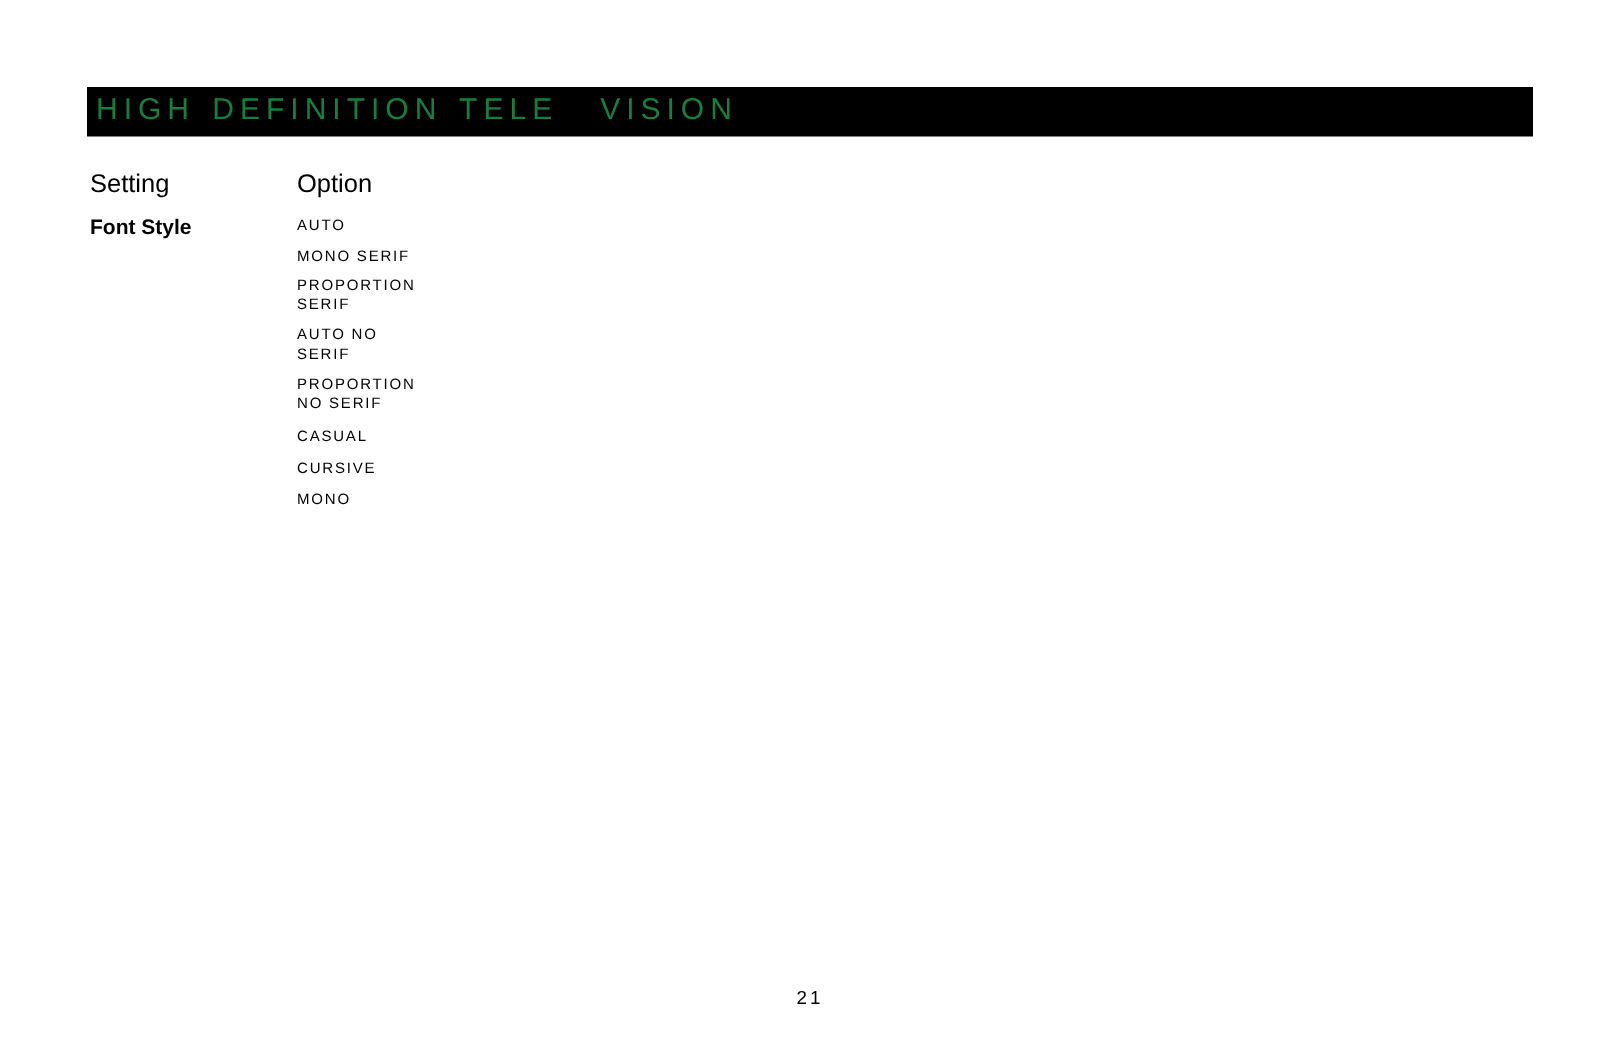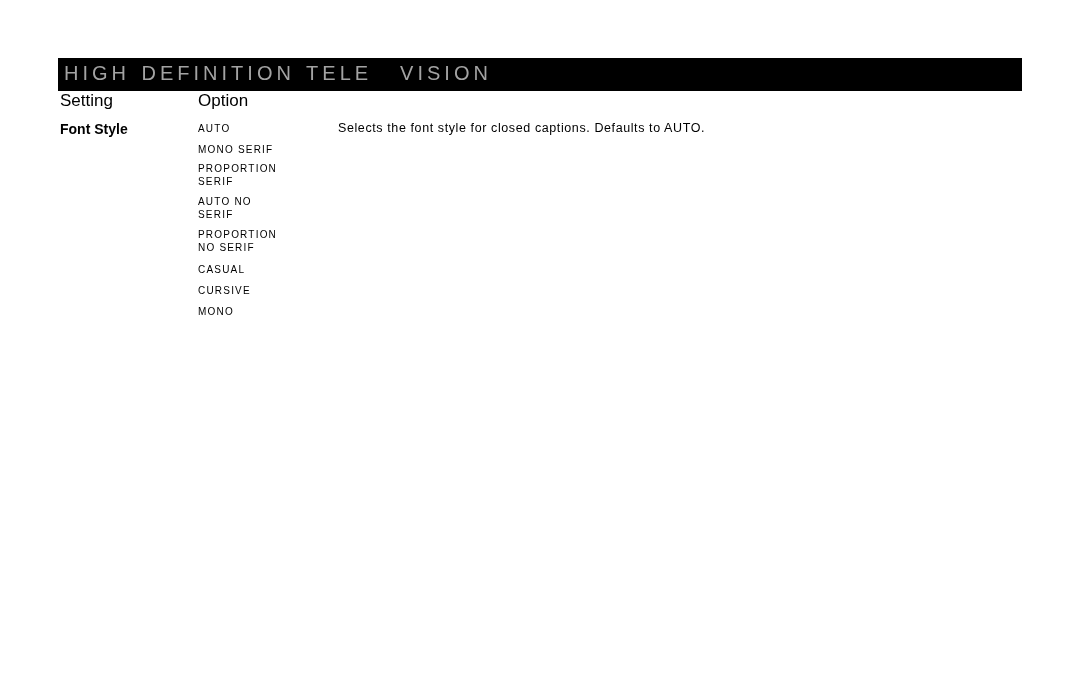--- a/index.html
+++ b/index.html
@@ -1,28 +1,28 @@
 <!DOCTYPE html>
 <html><head>
 <meta charset="utf-8">
 <style>
   * { box-sizing: border-box; margin: 0; padding: 0; }
   html, body { width: 1080px; height: 698px; background: #fff; font-family: Arial, Helvetica, sans-serif; color: #000; }
   .page { padding: 58px 58px 0 58px; position: relative; height: 100%; }
   .banner {
     background: #000;
-    color: #a3a3a3;
+    color: #15803d;
     font-size: 20px;
     letter-spacing: 4px;
     padding: 4px 6px 6px 6px;
     font-weight: normal;
     word-spacing: 2px;
   }
   .banner .gap { display:inline-block; width: 28px; }
-  .table-wrap { }
+  .table-wrap { margin-top: 22px; }
   .row { display: flex; align-items: flex-start; }
   .col-setting { width: 140px; padding-left: 2px; font-weight: bold; }
   .col-option  { width: 140px; }
   .col-desc    { flex: 1; }
   .hdr { font-size: 17px; font-weight: normal; margin-bottom: 10px; }
   .body-row .col-setting { font-size: 14px; }
   .opt-list { font-size: 10px; letter-spacing: 1.2px; line-height: 1.5; }
   .opt-list .opt { margin-bottom: 6px; }
   .opt-list .opt.twoline { line-height: 1.25; margin-bottom: 8px; }
   .desc { font-size: 12.5px; letter-spacing: 0.6px; }
@@ -67,18 +67,18 @@
         </div>
         <div class="opt twoline">
           <span>PROPORTION</span><br>
           <span>NO SERIF</span>
         </div>
         <div class="opt">CASUAL</div>
         <div class="opt">CURSIVE</div>
         <div class="opt">MONO</div>
       </div>
 
-      <div class="col-desc desc">Selects the font style for closed captions. Defaults to AUTO.</div>
     </div>
 
   </div>
 
+  <div class="pagenum">21</div>
 </div>
 
 </body></html>

